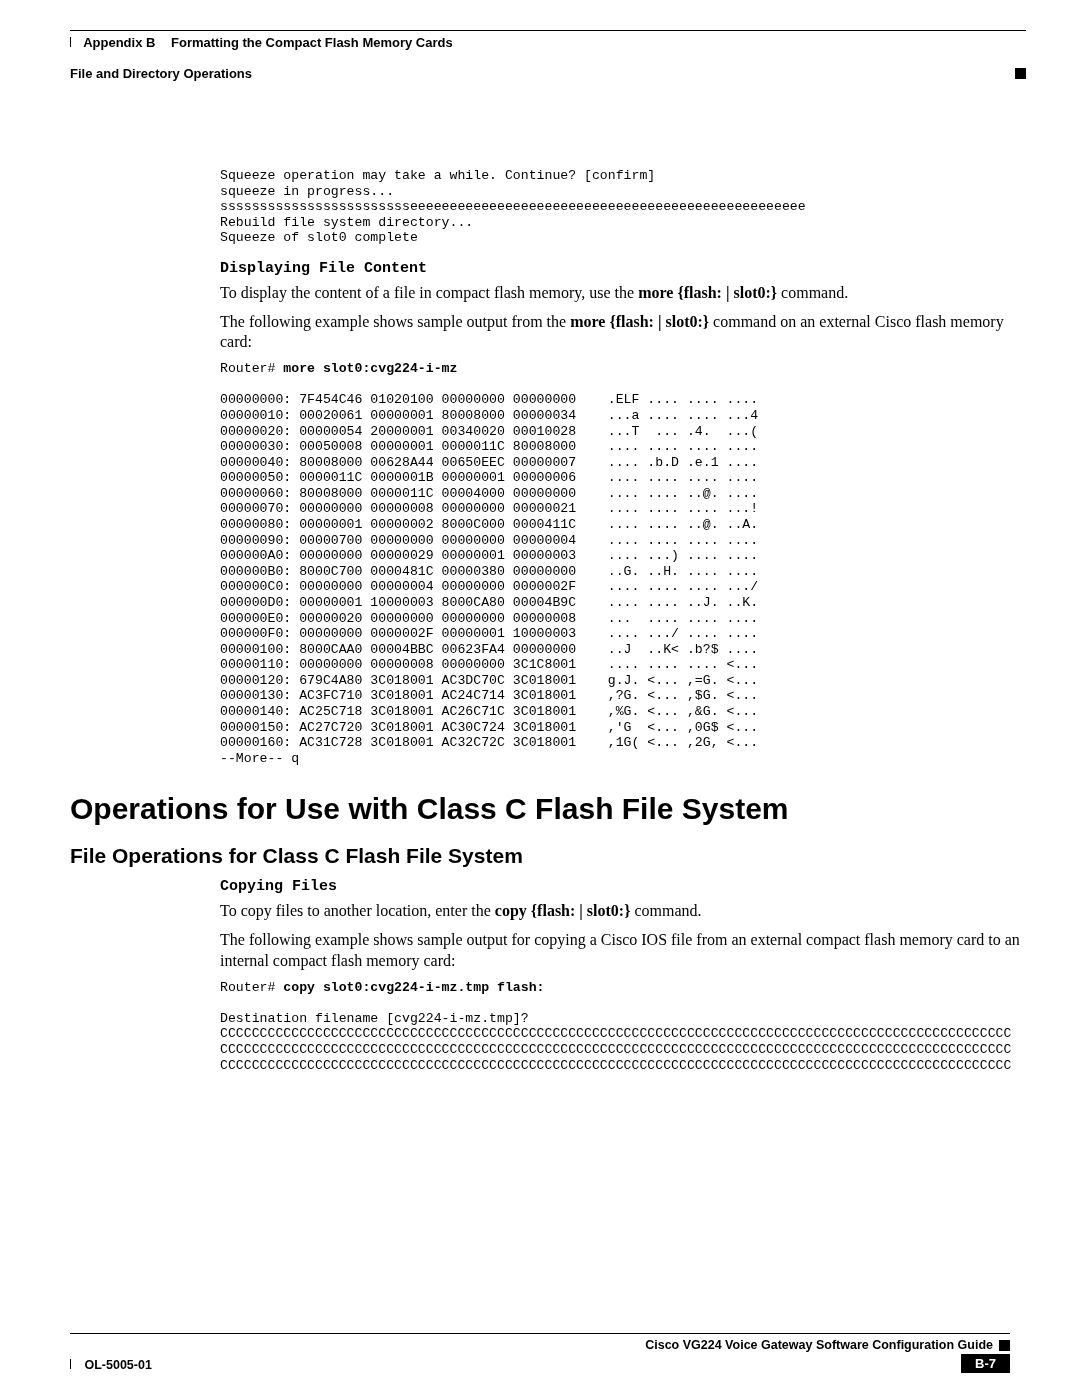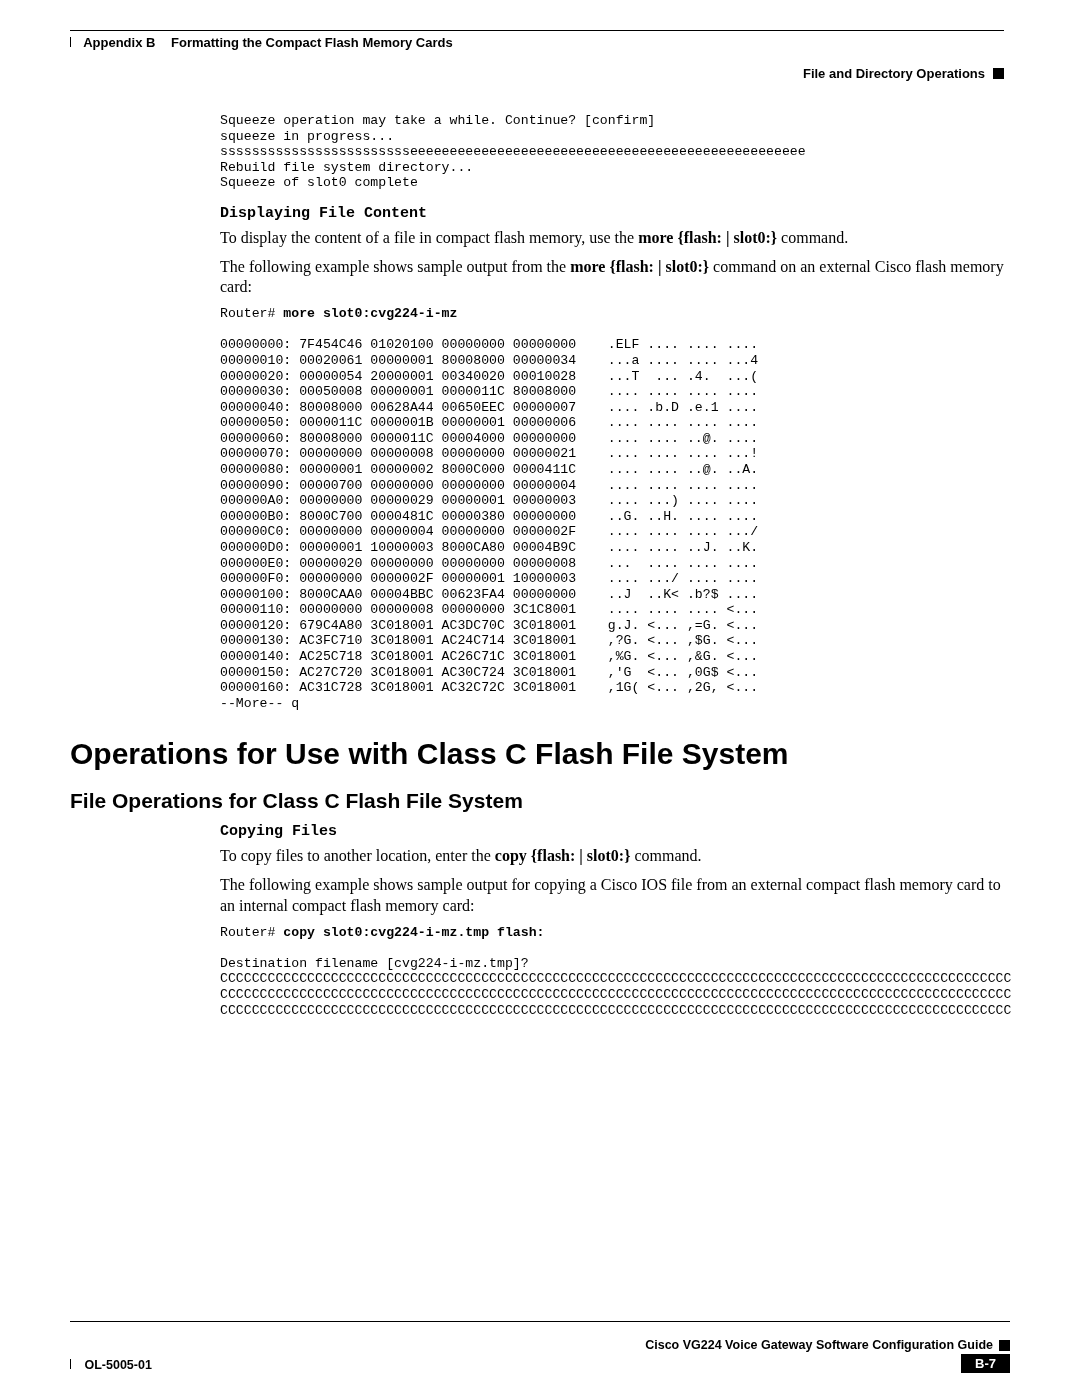--- a/index.html
+++ b/index.html
@@ -6,21 +6,21 @@
   html, body { margin: 0; padding: 0; }
   body {
     width: 1080px;
     height: 1397px;
     background: #fff;
     font-family: "Times New Roman", Times, serif;
     position: relative;
     color: #000;
     font-size: 16px;
   }
-  .page { padding: 30px 76px 0 70px; }
+  .page { padding: 30px 54px 0 70px; }
   .topline {
     border-top: 1px solid #000;
     margin-bottom: 4px;
   }
   .hdr-row {
     display: flex;
     justify-content: space-between;
     align-items: center;
     font-family: Arial, Helvetica, sans-serif;
   }
@@ -29,21 +29,21 @@
     font-weight: bold;
   }
   .hdr-left .chap { margin-right: 12px; }
   .hdr-right {
     font-size: 13px;
     font-weight: bold;
     margin-right: 8px;
   }
   .sq { width: 11px; height: 11px; background:#000; display:inline-block; }
   .tick-l { width:5px; height:10px; border-left:1px solid #000; display:inline-block; margin-right:4px; margin-top:2px;}
-  .content { margin-left: 150px; margin-top: 32px; }
+  .content { margin-left: 150px; margin-top: 87px; }
   pre.term {
     font-family: "Courier New", Courier, monospace;
     font-size: 13.2px;
     line-height: 1.18;
     white-space: pre;
     margin: 0 0 14px 0;
   }
   pre.term .cmd { font-weight: bold; }
   .sub-h {
     font-family: Liberation Mono, monospace;
@@ -73,21 +73,21 @@
   .footer {
     position: absolute;
     left: 70px; right: 70px; bottom: 24px;
     font-family: Arial, Helvetica, sans-serif;
   }
   .foot-top {
     border-top: 1px solid #000;
     display: flex;
     justify-content: flex-end;
     align-items: center;
-    padding-top: 16px;
+    padding-top: 4px;
   }
   .foot-guide {
     font-size: 12.5px;
     font-weight: bold;
     margin-right: 6px;
   }
   .foot-bot {
     display: flex;
     justify-content: space-between;
     align-items: center;
@@ -111,21 +111,21 @@
 
 <div class="page">
   <div class="topline"></div>
   <div class="hdr-row">
     <div class="hdr-left">
       <span class="tick-l"></span>
       <span class="chap">Appendix B</span>
       <span>Formatting the Compact Flash Memory Cards</span>
     </div>
   </div>
-  <div class="hdr-row" style="justify-content:flex-end; margin-top:16px;">
+  <div class="hdr-row" style="margin-top:16px;">
     <span class="hdr-right">File and Directory Operations</span>
     <span class="sq"></span>
   </div>
 
   <div class="content">
 
     <pre class="term">Squeeze operation may take a while. Continue? [confirm]
 squeeze in progress...
 sssssssssssssssssssssssseeeeeeeeeeeeeeeeeeeeeeeeeeeeeeeeeeeeeeeeeeeeeeeeee
 Rebuild file system directory...

